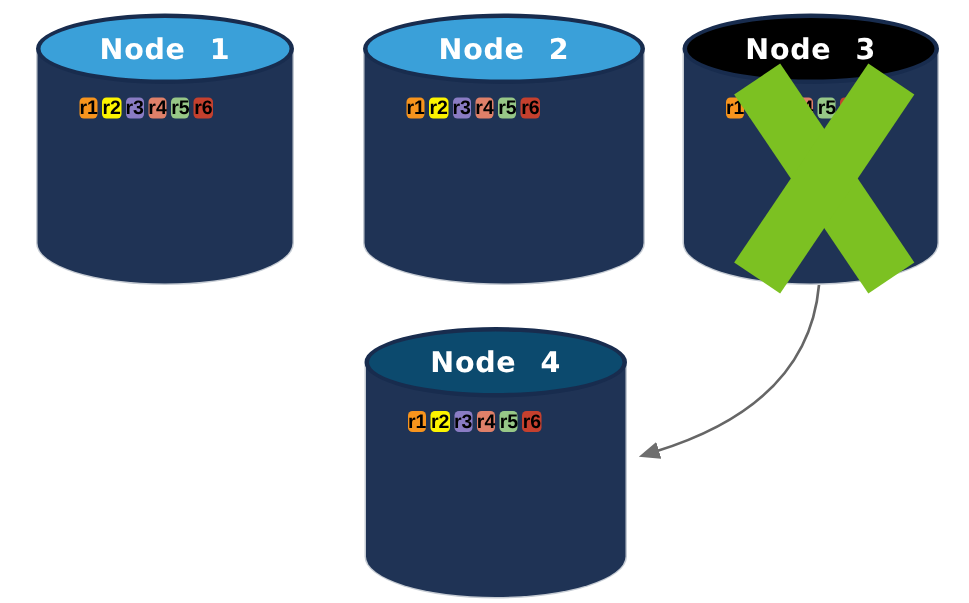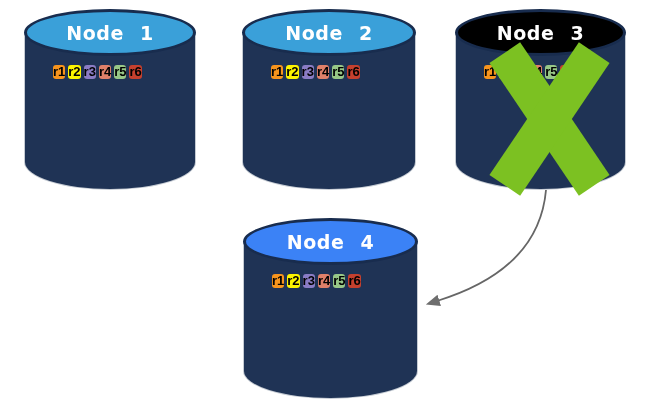--- a/index.html
+++ b/index.html
@@ -111,21 +111,21 @@
     <div class="rows">
       <div class="row" style="background-color: rgb(247, 148, 29);">r1</div>
       <div class="row" style="background-color: rgb(252, 244, 0);">r2</div>
       <div class="row" style="background-color: rgb(138, 124, 196);">r3</div>
       <div class="row" style="background-color: rgb(223, 128, 105);">r4</div>
       <div class="row" style="background-color: rgb(151, 199, 135);">r5</div>
       <div class="row" style="background-color: rgb(197, 64, 46);">r6</div>
     </div>
   </div>
 
-  <div class="node" style="left:242px; top:9px; width:174px;">
+  <div class="node" style="left:242px; top:9px; width:174px;padding-left:14px;">
     <div class="cyl-body" style="background-color: rgb(31, 51, 85);"></div>
     <div class="cyl-top" style="background-color: rgb(58, 160, 217);">
       <span class="node-title">Node 2</span>
     </div>
     <div class="rows">
       <div class="row" style="background-color: rgb(247, 148, 29);">r1</div>
       <div class="row" style="background-color: rgb(252, 244, 0);">r2</div>
       <div class="row" style="background-color: rgb(138, 124, 196);">r3</div>
       <div class="row" style="background-color: rgb(223, 128, 105);">r4</div>
       <div class="row" style="background-color: rgb(151, 199, 135);">r5</div>
@@ -147,21 +147,21 @@
       <div class="row" style="background-color: rgb(197, 64, 46);">r6</div>
     </div>
     <div class="x-mark">
       <div class="x-bar x-bar-left" style="background-color: rgb(124, 193, 34);"></div>
       <div class="x-bar x-bar-right" style="background-color: rgb(124, 193, 34);"></div>
     </div>
   </div>
 
   <div class="node" style="left:243px; top:218px; width:175px;">
     <div class="cyl-body" style="background-color: rgb(31, 51, 85);"></div>
-    <div class="cyl-top" style="background-color: #3b82f6;">
+    <div class="cyl-top" style="background-color: #0c4a6e;">
       <span class="node-title">Node 4</span>
     </div>
     <div class="rows">
       <div class="row" style="background-color: rgb(247, 148, 29);">r1</div>
       <div class="row" style="background-color: rgb(252, 244, 0);">r2</div>
       <div class="row" style="background-color: rgb(138, 124, 196);">r3</div>
       <div class="row" style="background-color: rgb(223, 128, 105);">r4</div>
       <div class="row" style="background-color: rgb(151, 199, 135);">r5</div>
       <div class="row" style="background-color: rgb(197, 64, 46);">r6</div>
     </div>

